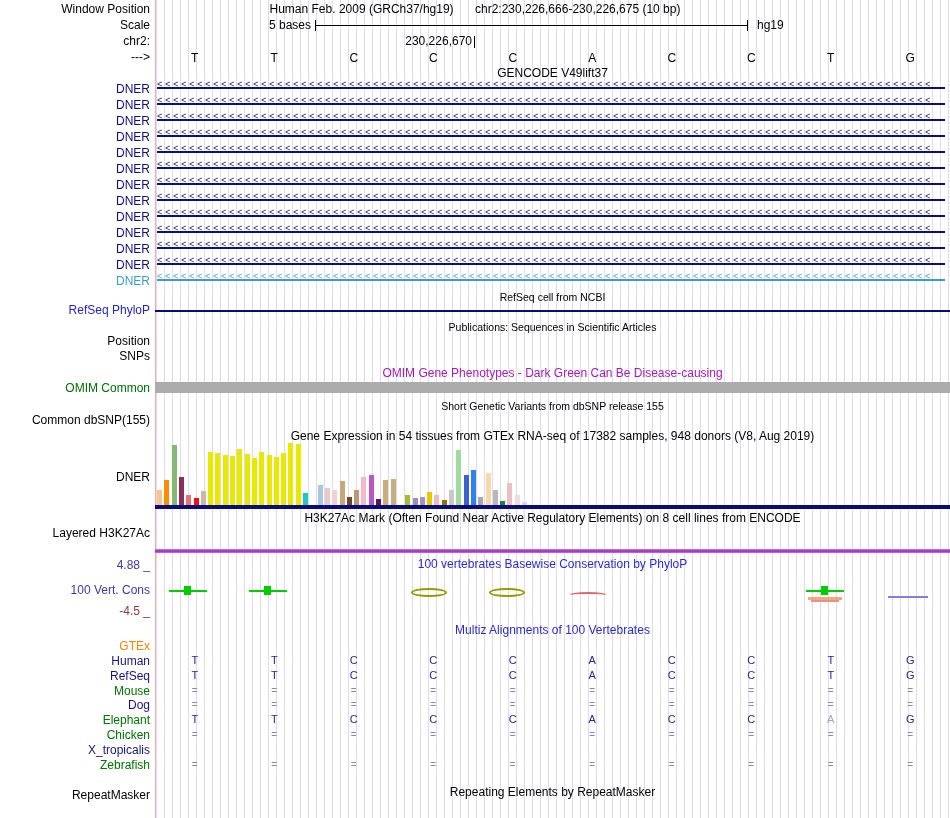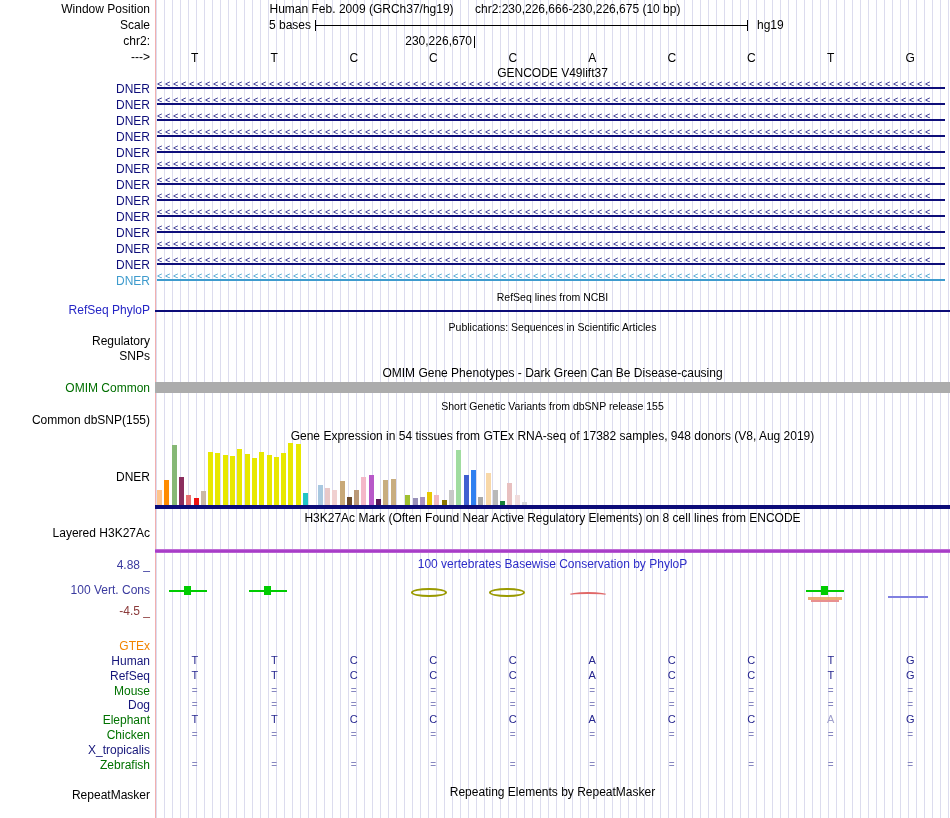--- a/index.html
+++ b/index.html
@@ -52,31 +52,32 @@
     <div class="vtick" style="left:315px; top:20px; height:11px"></div>
     <div style="position:absolute; left:315px; top:25px; width:433px; height:1px; background:#000"></div>
     <div class="vtick" style="left:747px; top:20px; height:11px"></div>
   </div>
   <div class="txt12" style="left:757px; top:19px">hg19</div>
 
   <div class="txt12" style="left:340px; top:35px; width:132px; text-align:right">230,226,670</div>
   <div class="vtick" style="left:474px; top:36px; height:12px"></div>
 
   <div class="ctitle" style="top:67px">GENCODE V49lift37</div>
-  <div class="ctitle small" style="top:291px">RefSeq lines from NCBI</div>
+  <div class="ctitle small" style="top:291px">RefSeq cell from NCBI</div>
   <div class="ctitle small" style="top:321px">Publications: Sequences in Scientific Articles</div>
-  <div class="ctitle" style="top:367px; color:#000000">OMIM Gene Phenotypes - Dark Green Can Be Disease-causing</div>
+  <div class="ctitle" style="top:367px; color:#a21caf">OMIM Gene Phenotypes - Dark Green Can Be Disease-causing</div>
   <div class="ctitle small" style="top:400px">Short Genetic Variants from dbSNP release 155</div>
   <div class="ctitle" style="top:430px">Gene Expression in 54 tissues from GTEx RNA-seq of 17382 samples, 948 donors (V8, Aug 2019)</div>
   <div class="ctitle" style="top:512px">H3K27Ac Mark (Often Found Near Active Regulatory Elements) on 8 cell lines from ENCODE</div>
   <div class="ctitle" style="top:558px; color:#2B2BC8">100 vertebrates Basewise Conservation by PhyloP</div>
+  <div class="ctitle" style="top:624px; color:#2B2BC8">Multiz Alignments of 100 Vertebrates</div>
   <div class="ctitle" style="top:786px">Repeating Elements by RepeatMasker</div>
 
   <div class="llabel" style="top:304px; color:#2525C5">RefSeq PhyloP</div>
-  <div class="llabel" style="top:335px">Regulatory</div>
+  <div class="llabel" style="top:335px">Position</div>
   <div class="llabel" style="top:350px">SNPs</div>
   <div class="llabel" style="top:382px; color:#006E00">OMIM Common</div>
   <div class="llabel" style="top:414px">Common dbSNP(155)</div>
   <div class="llabel" style="top:471px">DNER</div>
   <div class="llabel" style="top:527px">Layered H3K27Ac</div>
   <div class="llabel" style="top:559px; color:#3A3A9F">4.88 _</div>
   <div class="llabel" style="top:584px; color:#3A3A9F">100 Vert. Cons</div>
   <div class="llabel" style="top:605px; color:#8B3A3A">-4.5 _</div>
   <div class="llabel" style="top:789px">RepeatMasker</div>
 

